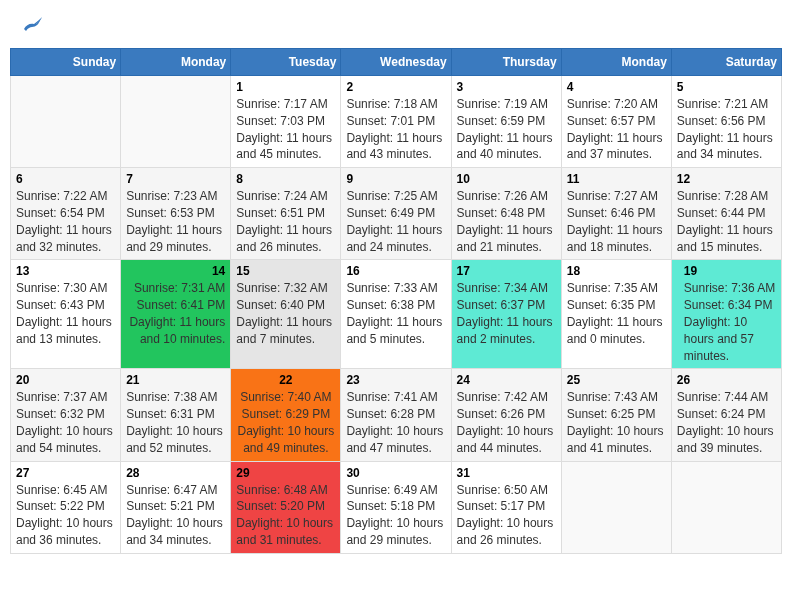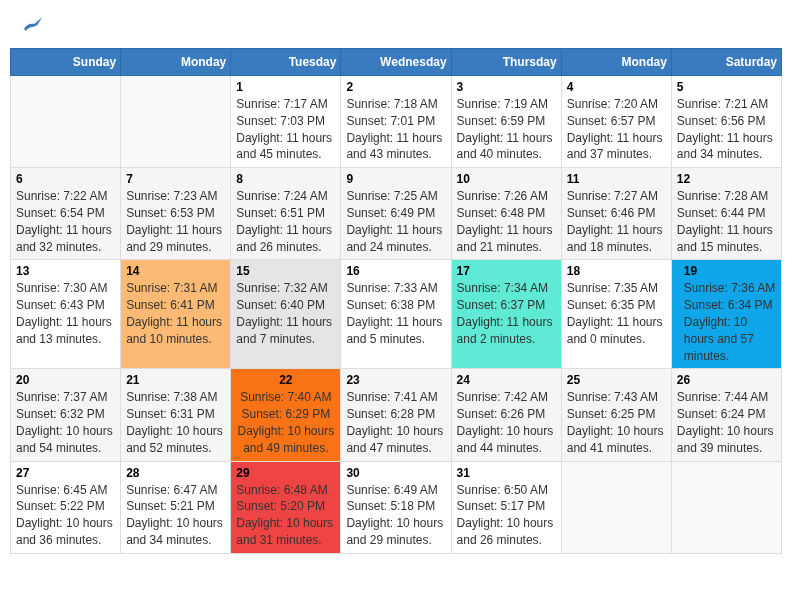--- a/index.html
+++ b/index.html
@@ -207,21 +207,21 @@
 Daylight: 11 hours and 15 minutes.</div>
         </td>
       </tr>
       <tr>
         <td style="background-color: rgb(255, 255, 255);">
           <span class="day-number">13</span>
           <div class="cell-content">Sunrise: 7:30 AM
 Sunset: 6:43 PM
 Daylight: 11 hours and 13 minutes.</div>
         </td>
-        <td style="background-color: #fdba74;">
+        <td style="background-color: #22c55e; text-align: right;">
           <span class="day-number">14</span>
           <div class="cell-content">Sunrise: 7:31 AM
 Sunset: 6:41 PM
 Daylight: 11 hours and 10 minutes.</div>
         </td>
         <td style="background-color: #e5e5e5;">
           <span class="day-number">15</span>
           <div class="cell-content">Sunrise: 7:32 AM
 Sunset: 6:40 PM
 Daylight: 11 hours and 7 minutes.</div>
@@ -237,21 +237,21 @@
           <div class="cell-content">Sunrise: 7:34 AM
 Sunset: 6:37 PM
 Daylight: 11 hours and 2 minutes.</div>
         </td>
         <td style="background-color: rgb(255, 255, 255);">
           <span class="day-number">18</span>
           <div class="cell-content">Sunrise: 7:35 AM
 Sunset: 6:35 PM
 Daylight: 11 hours and 0 minutes.</div>
         </td>
-        <td style="background-color: #0ea5e9; padding-left: 12px;">
+        <td style="background-color: #5eead4; padding-left: 12px;">
           <span class="day-number">19</span>
           <div class="cell-content">Sunrise: 7:36 AM
 Sunset: 6:34 PM
 Daylight: 10 hours and 57 minutes.</div>
         </td>
       </tr>
       <tr>
         <td style="background-color: rgb(245, 245, 245);">
           <span class="day-number">20</span>
           <div class="cell-content">Sunrise: 7:37 AM

